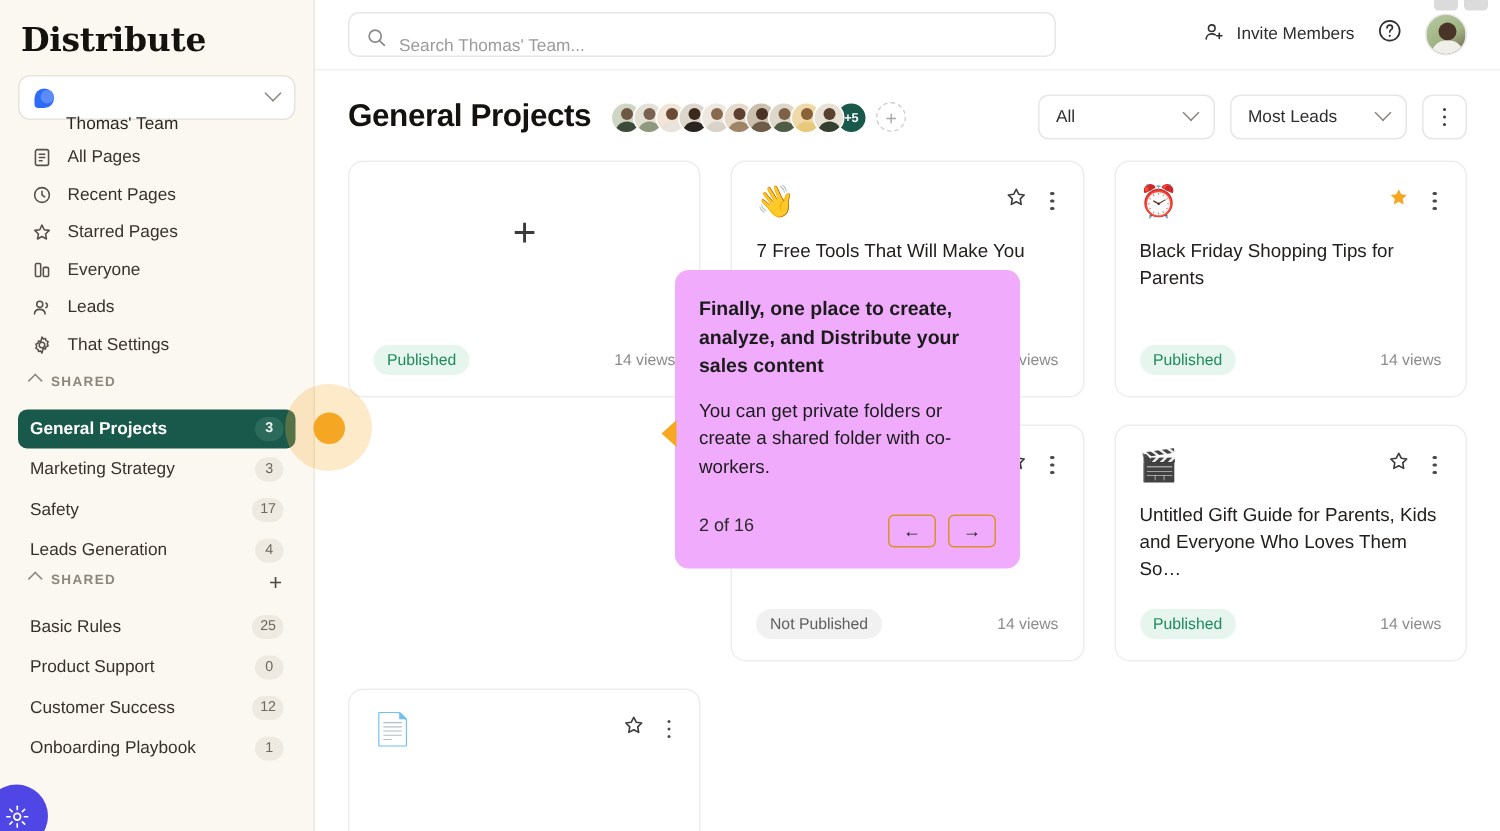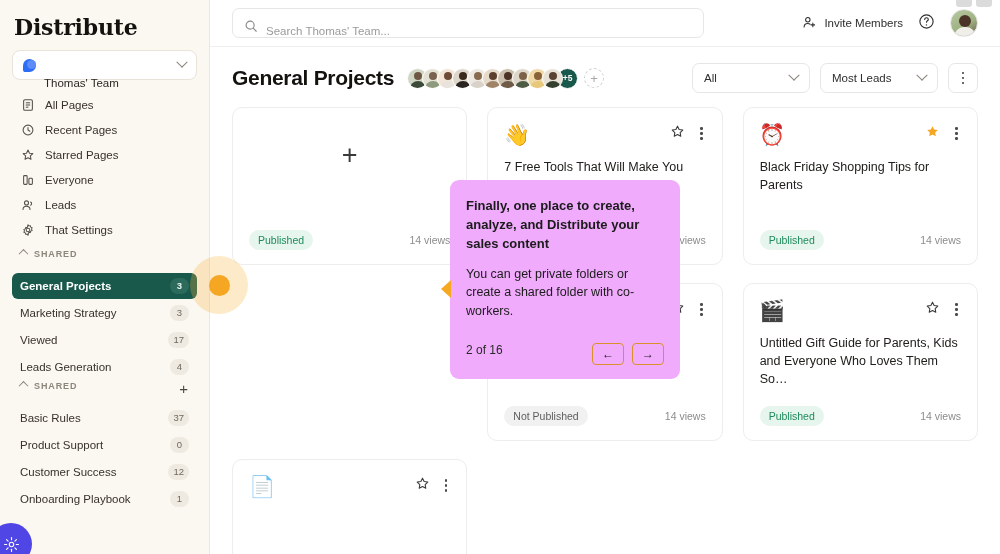--- a/index.html
+++ b/index.html
@@ -347,37 +347,37 @@
 
     <div class="folder-item active">
       <span class="lbl">General Projects</span>
       <span class="cnt">3</span>
     </div>
     <div class="folder-item">
       <span class="lbl">Marketing Strategy</span>
       <span class="cnt">3</span>
     </div>
     <div class="folder-item">
-      <span class="lbl">Viewed</span>
+      <span class="lbl">Safety</span>
       <span class="cnt">17</span>
     </div>
     <div class="folder-item">
       <span class="lbl">Leads Generation</span>
       <span class="cnt">4</span>
     </div>
 
     <div class="section-head">
       <span class="caret"></span>
       <span>SHARED</span>
       <span class="plus-btn">+</span>
     </div>
 
     <div class="folder-item">
       <span class="lbl">Basic Rules</span>
-      <span class="cnt">37</span>
+      <span class="cnt">25</span>
     </div>
     <div class="folder-item">
       <span class="lbl">Product Support</span>
       <span class="cnt">0</span>
     </div>
     <div class="folder-item">
       <span class="lbl">Customer Success</span>
       <span class="cnt">12</span>
     </div>
     <div class="folder-item">

